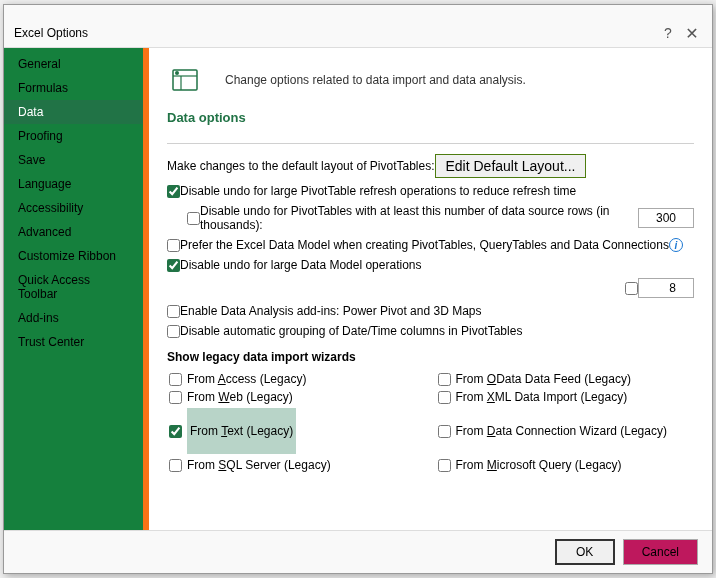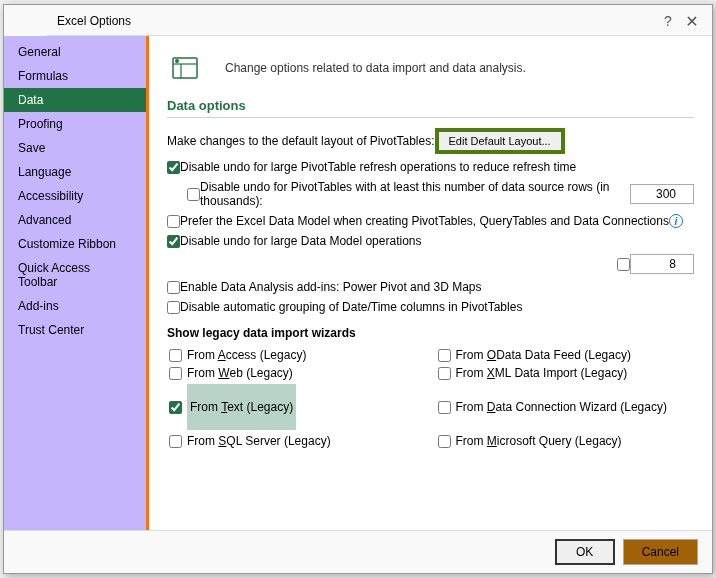--- a/index.html
+++ b/index.html
@@ -17,26 +17,25 @@
       width: 710px;
       height: 570px;
       background: #f9f9f9;
       border: 1px solid #999;
       box-shadow: 2px 2px 8px rgba(0,0,0,0.3);
       display: flex;
       flex-direction: column;
     }
     .title-bar {
       background: #f9f9f9;
-      padding: 6px 10px 4px 10px;
+      padding: 18px 10px 4px 10px;
       display: flex;
       justify-content: space-between;
       align-items: center;
       border-bottom: 1px solid #ddd;
-      margin-left: 43px;
     }
     .title-bar-left {
       font-size: 12px;
       font-weight: normal;
       color: #000;
     }
     .title-bar-right {
       display: flex;
       gap: 4px;
       align-items: center;
@@ -56,22 +55,22 @@
     .close-btn {
       font-size: 16px;
     }
     .dialog-body {
       display: flex;
       flex: 1;
       overflow: hidden;
     }
     .sidebar {
       width: 145px;
-      background: #c4b5fd;
-      border-right: 3px solid #f97316;
+      background: #15803d;
+      border-right: 6px solid #f97316;
       padding: 4px 0;
       display: flex;
       flex-direction: column;
     }
     .sidebar-item {
       padding: 5px 14px;
       cursor: pointer;
       color: #000;
       font-size: 12px;
     }
@@ -101,52 +100,52 @@
     .content-desc {
       font-size: 12px;
       color: #333;
     }
     .section-title {
       font-size: 13px;
       font-weight: 600;
       color: #217346;
       margin-bottom: 10px;
       border-bottom: 1px solid #d0d0d0;
-      padding-bottom: 4px;
+      padding-bottom: 18px;
     }
     .option-row {
       display: flex;
       align-items: center;
       margin-bottom: 6px;
     }
     .option-row label {
       font-size: 12px;
       color: #000;
       cursor: pointer;
     }
     .option-row input[type="checkbox"] {
       width: 13px;
       height: 13px;
       accent-color: #217346;
       cursor: pointer;
       flex-shrink: 0;
     }
     .spin-input {
-      width: 64px;
+      width: 56px;
       height: 20px;
       border: 1px solid #aaa;
       font-size: 12px;
       padding: 1px 2px;
       text-align: right;
     }
     .btn-layout {
       background: #f0f0f0;
-      border: 4px solid #4d7c0f;
+      border: 1px solid #4d7c0f;
       padding: 3px 10px;
-      font-size: 11px;
+      font-size: 14px;
       cursor: pointer;
       white-space: nowrap;
     }
     .sub-option {
       margin-left: 20px;
       justify-content: flex-end;
     }
     .legacy-section-title {
       font-size: 12px;
       font-weight: 600;
@@ -199,21 +198,21 @@
       padding: 8px 14px;
       display: flex;
       justify-content: flex-end;
       gap: 8px;
       background: #f9f9f9;
     }
     .footer-btn {
       padding: 4px 18px;
       font-size: 12px;
       border: 1px solid #aaa;
-      background: #a16207;
+      background: #be185d;
       cursor: pointer;
       min-width: 60px;
     }
     .footer-btn.ok {
       background: #f0f0f0;
       border: 2px solid #333;
     }
   </style>
 </head>
 <body>

